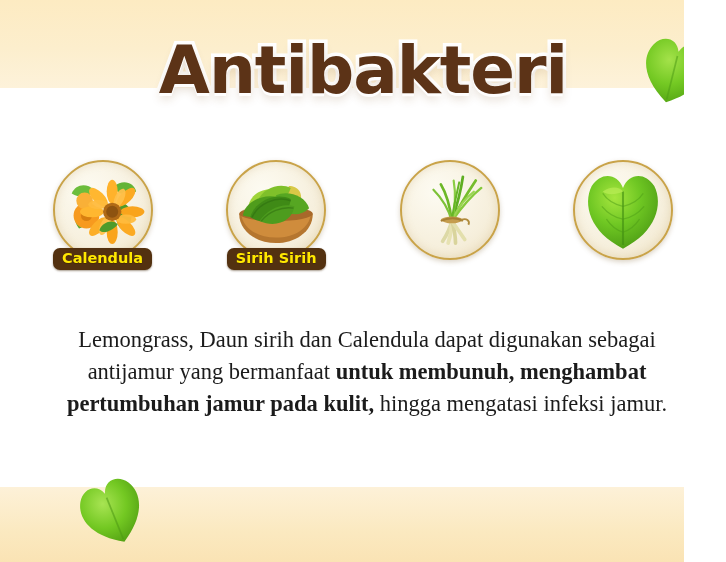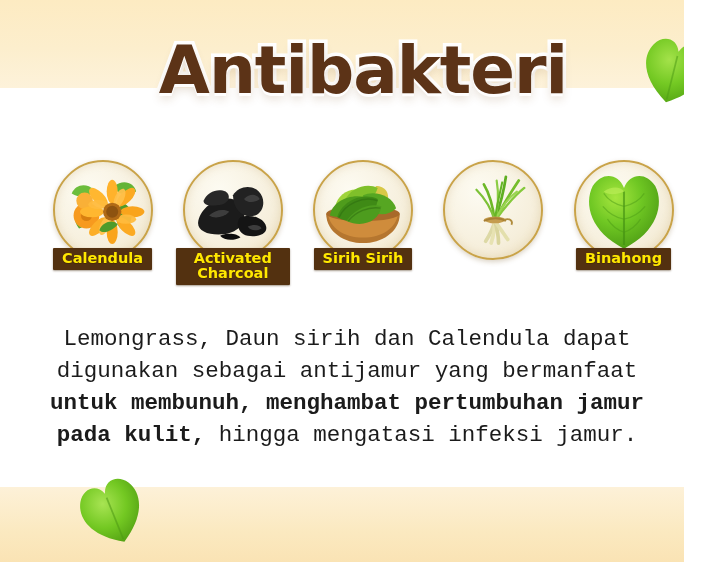--- a/index.html
+++ b/index.html
@@ -118,42 +118,42 @@
     overflow: hidden;
     position: relative;
   }
   .circle svg { display: block; }
 
   .badge {
     margin-top: -12px;
     position: relative;
     z-index: 4;
     background: #533110;
-    border-radius: 1px;
+    border-radius: 7px;
     padding: 3px 9px 4px 9px;
     color: #ffe800;
     font-family: "DejaVu Sans", sans-serif;
     font-size: 14.5px;
     font-weight: bold;
     line-height: 1.04;
     text-align: center;
     white-space: nowrap;
     box-shadow: 0 1px 2px rgba(60,35,5,0.45);
     text-shadow: 0 1px 0 rgba(60,35,5,0.55);
   }
   .badge.two-line { white-space: normal; width: 96px; }
 
   
   #paragraph {
     position: absolute;
-    left: 24px;
+    left: 44px;
     top: 324px;
     width: 646px;
     text-align: center;
-    font-family: Liberation Mono, monospace;
+    font-family: Liberation Serif, serif;
     font-size: 22.5px;
     line-height: 1.42;
     color: #1b1b1b;
   }
   #paragraph b { font-weight: bold; }
 </style>
 </head>
 <body>
 
 <div id="canvas">
@@ -231,39 +231,20 @@
               <circle cx="0" cy="0" r="10" fill="#b06a16"></circle>
               <circle cx="0" cy="0" r="6.5" fill="#8d5310"></circle>
             </g>
           </g>
           <path d="M46 72 C50 62 62 60 66 66 C58 74 50 76 46 72 Z" fill="#4f9b2b"></path>
         </svg>
       </div>
       <div class="badge">Calendula</div>
     </div>
 
-    <div class="ingredient">
-      <div class="circle">
-        <svg width="92" height="92" viewBox="0 0 100 100" xmlns="http://www.w3.org/2000/svg">
-          <g fill="#1b1b1b">
-            <path d="M12 64 C14 50 26 40 40 38 C52 36 60 42 62 52 C64 64 56 74 42 76 C26 78 12 74 12 64 Z"></path>
-            <path d="M50 34 C56 24 70 22 78 30 C86 38 84 52 74 56 C62 60 50 50 50 34 Z" fill="#222"></path>
-            <path d="M58 58 C68 54 84 58 86 68 C88 76 76 80 66 78 C56 76 52 64 58 58 Z" fill="#141414"></path>
-            <path d="M18 40 C22 30 34 26 42 30 C48 34 46 42 38 44 C28 46 18 46 18 40 Z" fill="#282828"></path>
-          </g>
-          <g fill="#4a4a4a" opacity="0.75">
-            <path d="M24 56 C30 50 40 48 46 52 C40 58 30 60 24 56 Z"></path>
-            <path d="M62 38 C68 32 76 32 79 38 C74 42 66 43 62 38 Z"></path>
-            <path d="M66 68 C72 65 80 66 81 70 C76 73 69 73 66 68 Z"></path>
-          </g>
-          <path d="M36 78 C44 74 56 76 58 80 C50 84 40 83 36 78 Z" fill="#0d0d0d"></path>
-        </svg>
-      </div>
-      <div class="badge two-line">Activated Charcoal</div>
-    </div>
 
     <div class="ingredient">
       <div class="circle">
         <svg width="92" height="92" viewBox="0 0 100 100" xmlns="http://www.w3.org/2000/svg">
           <path d="M10 54 C10 74 30 86 50 86 C70 86 90 74 90 54 Z" fill="#b5762f"></path>
           <path d="M12 54 C14 70 30 80 50 80 C70 80 86 70 88 54 Z" fill="#cf8c3c"></path>
           <ellipse cx="50" cy="54" rx="40" ry="8" fill="#a8692a"></ellipse>
           <g>
             <path d="M20 46 C22 34 34 26 46 28 C44 42 34 50 20 46 Z" fill="#9fd43a"></path>
             <path d="M76 42 C80 32 74 24 64 24 C60 34 66 42 76 42 Z" fill="#d8c847"></path>
@@ -322,20 +303,19 @@
             <path d="M50 46 C40 44 32 38 28 32"></path>
             <path d="M50 46 C60 44 68 38 72 32"></path>
             <path d="M50 60 C40 58 32 52 27 46"></path>
             <path d="M50 60 C60 58 68 52 73 46"></path>
             <path d="M50 74 C42 72 36 66 32 60"></path>
             <path d="M50 74 C58 72 64 66 68 60"></path>
           </g>
           <path d="M28 30 C36 24 46 24 50 30 C42 34 32 34 28 30 Z" fill="#b9ec56" opacity="0.7"></path>
         </svg>
       </div>
-      <div class="badge">Binahong</div>
     </div>
 
   </div>
 
   <div id="paragraph"><span>Lemongrass, Daun sirih dan Calendula dapat digunakan sebagai antijamur yang bermanfaat </span><b>untuk membunuh, menghambat pertumbuhan jamur pada kulit,</b><span> hingga mengatasi infeksi jamur.</span></div>
 
 </div>
 
 </body></html>

